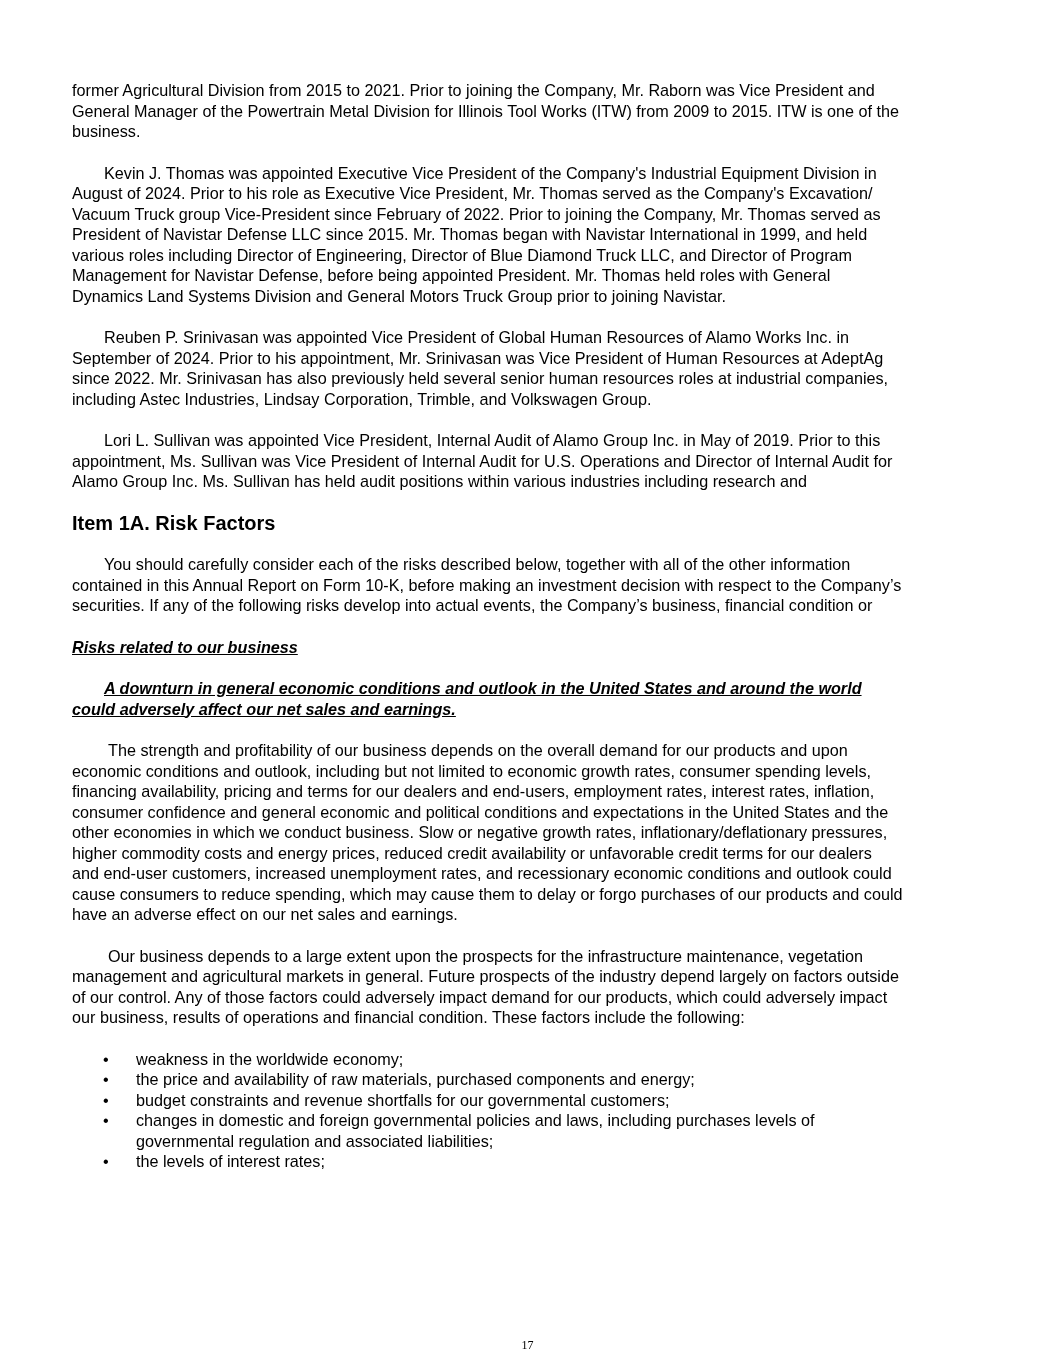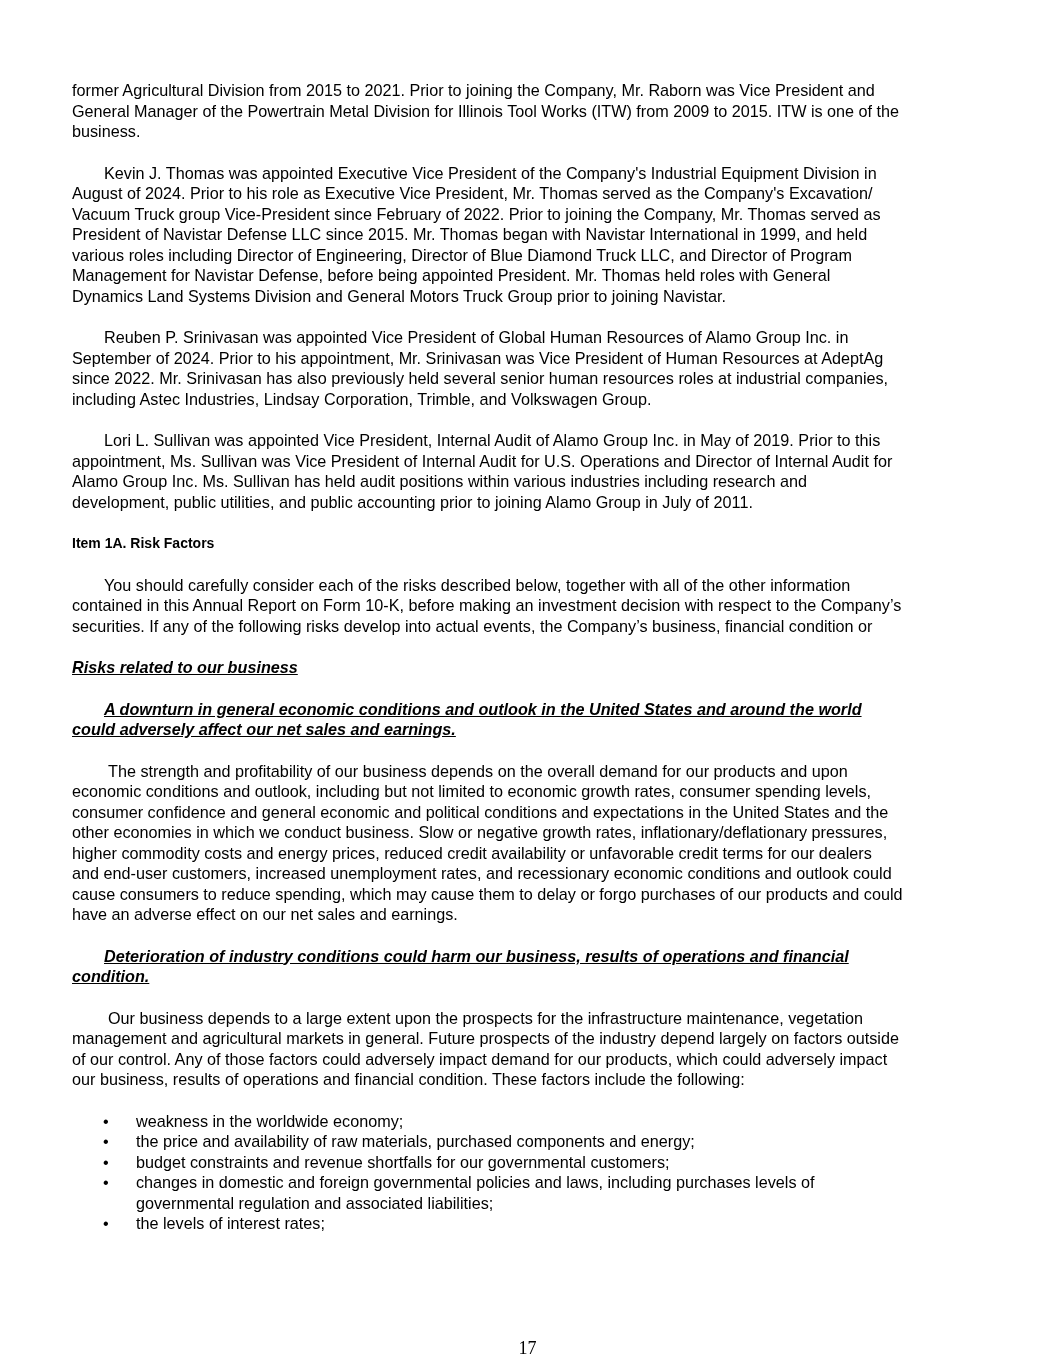--- a/index.html
+++ b/index.html
@@ -61,21 +61,21 @@
       left: 31px;
       top: 0;
     }
     .page-number {
       position: absolute;
       left: 0;
       width: 1055px;
       top: 1338px;
       text-align: center;
       font-family: "Liberation Serif", serif;
-      font-size: 18px;
+      font-size: 12px;
     }
   </style>
 </head>
 <body>
 
 <div class="page">
 
   <p class="para">
     <span class="line">former Agricultural Division from 2015 to 2021. Prior to joining the Company, Mr. Raborn was Vice President and</span>
     <span class="line">General Manager of the Powertrain Metal Division for Illinois Tool Works (ITW) from 2009 to 2015. ITW is one of the</span>
@@ -86,63 +86,59 @@
     <span class="line indent">Kevin J. Thomas was appointed Executive Vice President of the Company's Industrial Equipment Division in</span>
     <span class="line">August of 2024. Prior to his role as Executive Vice President, Mr. Thomas served as the Company's Excavation/</span>
     <span class="line">Vacuum Truck group Vice-President since February of 2022. Prior to joining the Company, Mr. Thomas served as</span>
     <span class="line">President of Navistar Defense LLC since 2015. Mr. Thomas began with Navistar International in 1999, and held</span>
     <span class="line">various roles including Director of Engineering, Director of Blue Diamond Truck LLC, and Director of Program</span>
     <span class="line">Management for Navistar Defense, before being appointed President. Mr. Thomas held roles with General</span>
     <span class="line">Dynamics Land Systems Division and General Motors Truck Group prior to joining Navistar.</span>
   </p>
 
   <p class="para">
-    <span class="line indent">Reuben P. Srinivasan was appointed Vice President of Global Human Resources of Alamo Group Inc. in</span>
+    <span class="line indent">Reuben P. Srinivasan was appointed Vice President of Global Human Resources of Alamo Works Inc. in</span>
     <span class="line">September of 2024.  Prior to his appointment, Mr. Srinivasan was Vice President of Human Resources at AdeptAg</span>
     <span class="line">since 2022.  Mr. Srinivasan has also previously held several senior human resources roles at industrial companies,</span>
     <span class="line">including Astec Industries, Lindsay Corporation, Trimble, and Volkswagen Group.</span>
   </p>
 
   <p class="para">
     <span class="line indent">Lori L. Sullivan was appointed Vice President, Internal Audit of Alamo Group Inc. in May of 2019. Prior to this</span>
     <span class="line">appointment, Ms. Sullivan was Vice President of Internal Audit for U.S. Operations and Director of Internal Audit for</span>
     <span class="line">Alamo Group Inc. Ms. Sullivan has held audit positions within various industries including research and</span>
-    <span class="line">development, public utilities, and public accounting prior to joining Alamo Group in July of 2011.</span>
   </p>
 
-  <h2 class="heading-bold" style="font-size:14px;">Item 1A. Risk Factors</h2>
+  <h2 class="heading-bold" style="font-size:20px;">Item 1A. Risk Factors</h2>
 
   <p class="para">
     <span class="line indent">You should carefully consider each of the risks described below, together with all of the other information</span>
     <span class="line">contained in this Annual Report on Form 10-K, before making an investment decision with respect to the Company’s</span>
     <span class="line">securities. If any of the following risks develop into actual events, the Company’s business, financial condition or</span>
   </p>
 
   <h3 class="heading-bold-italic" style="font-size:16.2px;">Risks related to our business</h3>
 
   <h4 class="heading-bold-italic" style="font-size:16.2px;">
     <span class="line indent">A downturn in general economic conditions and outlook in the United States and around the world</span>
     <span class="line">could adversely affect our net sales and earnings.</span>
   </h4>
 
   <p class="para">
     <span class="line indent-wide">The strength and profitability of our business depends on the overall demand for our products and upon</span>
     <span class="line">economic conditions and outlook, including but not limited to economic growth rates, consumer spending levels,</span>
+    <span class="line">financing availability, pricing and terms for our dealers and end-users, employment rates, interest rates, inflation,</span>
     <span class="line">consumer confidence and general economic and political conditions and expectations in the United States and the</span>
     <span class="line">other economies in which we conduct business. Slow or negative growth rates, inflationary/deflationary pressures,</span>
     <span class="line">higher commodity costs and energy prices, reduced credit availability or unfavorable credit terms for our dealers</span>
     <span class="line">and end-user customers, increased unemployment rates, and recessionary economic conditions and outlook could</span>
     <span class="line">cause consumers to reduce spending, which may cause them to delay or forgo purchases of our products and could</span>
     <span class="line">have an adverse effect on our net sales and earnings.</span>
   </p>
 
-  <h4 class="heading-bold-italic" style="font-size:16.2px;">
-    <span class="line indent">Deterioration of industry conditions could harm our business, results of operations and financial</span>
-    <span class="line">condition.</span>
-  </h4>
 
   <p class="para">
     <span class="line indent-wide">Our business depends to a large extent upon the prospects for the infrastructure maintenance, vegetation</span>
     <span class="line">management and agricultural markets in general. Future prospects of the industry depend largely on factors outside</span>
     <span class="line">of our control. Any of those factors could adversely impact demand for our products, which could adversely impact</span>
     <span class="line">our business, results of operations and financial condition. These factors include the following:</span>
   </p>
 
   <ul class="bullet-list">
     <li class="bullet-item">

